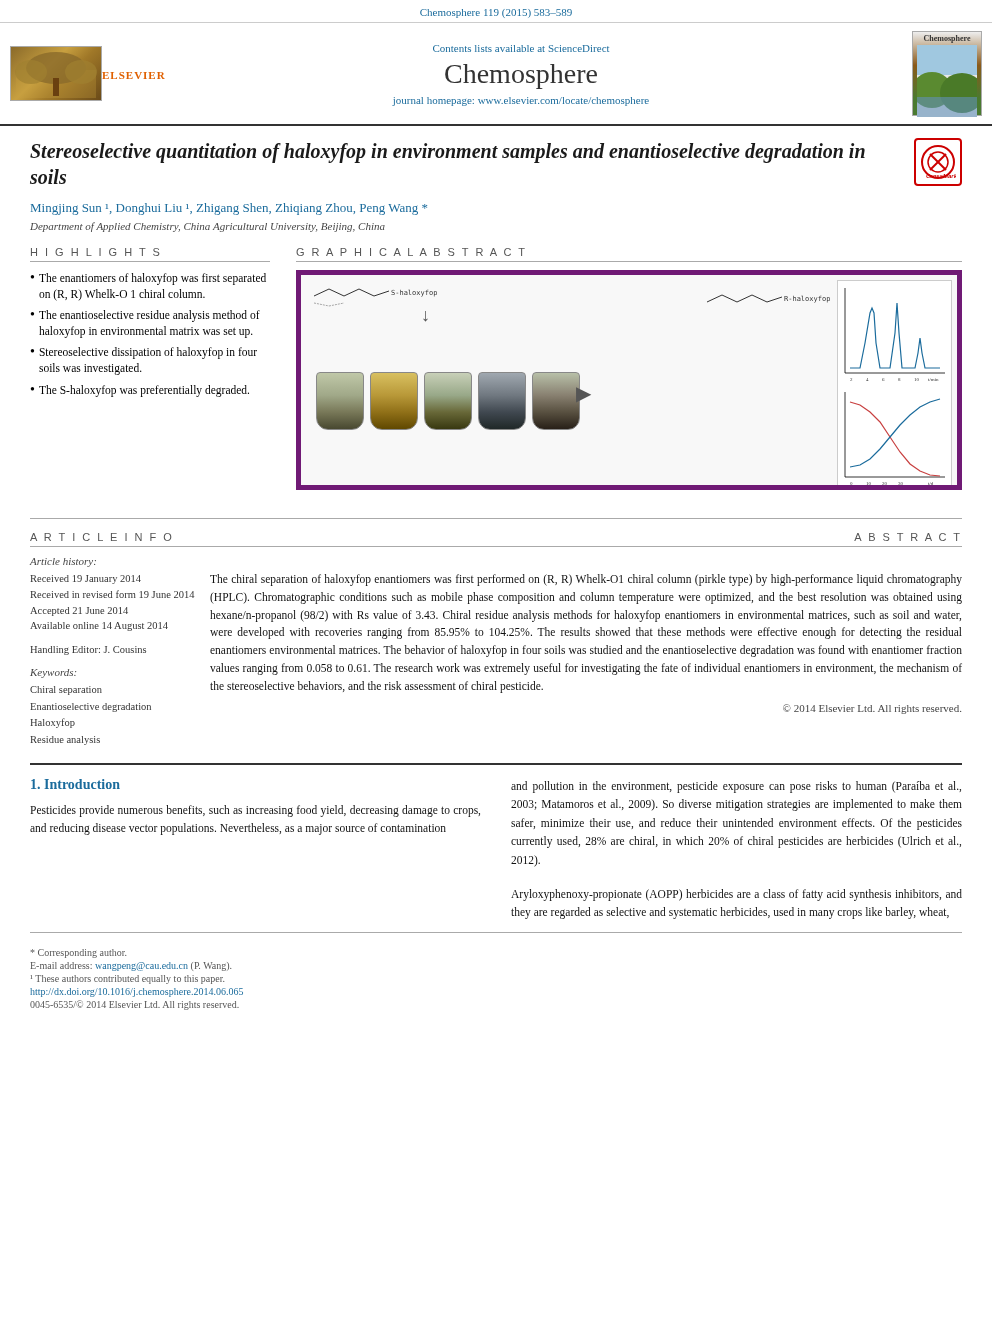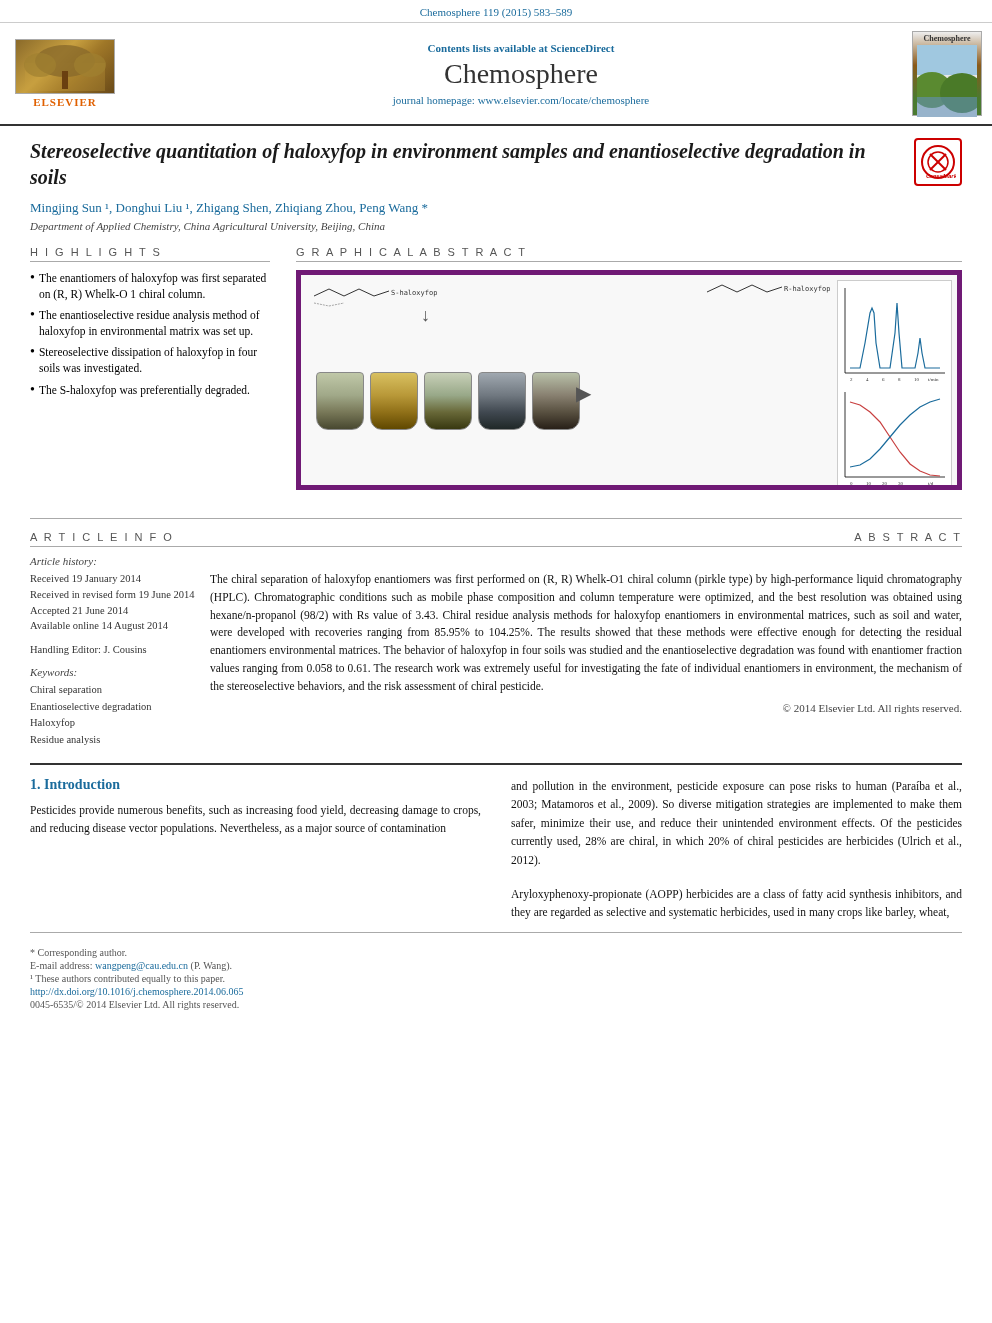--- a/index.html
+++ b/index.html
@@ -24,21 +24,20 @@
     
     .journal-header {
       display: flex;
       align-items: center;
       border-bottom: 2px solid #333;
       padding: 8px 10px;
     }
     .journal-header .elsevier-logo {
       width: 110px;
       display: flex;
-      flex-direction: column;
       align-items: center;
       margin-right: 10px;
     }
     .journal-header .elsevier-logo .logo-box {
       width: 100px;
       height: 55px;
       background: linear-gradient(135deg, #8a6a2a 0%, #c8a040 40%, #a07828 60%, #6a4a18 100%);
       border: 1px solid #aaa;
       display: flex;
       align-items: center;
@@ -57,21 +56,20 @@
       flex: 1;
       text-align: center;
     }
     .journal-header .center-info .sciencedirect-line {
       font-size: 11px;
       color: #555;
       margin-bottom: 4px;
     }
     .journal-header .center-info .sciencedirect-line span {
       color: #1a6b9c;
-      font-weight: bold;
     }
     .journal-header .center-info .journal-title {
       font-size: 28px;
       font-weight: normal;
       color: #333;
       font-family: 'Georgia', serif;
     }
     .journal-header .center-info .homepage-line {
       font-size: 11px;
       color: #1a6b9c;
@@ -391,21 +389,21 @@
             <line x1="50" y1="8" x2="65" y2="15" stroke="#333" stroke-width="1"></line>
             <line x1="65" y1="15" x2="80" y2="10" stroke="#333" stroke-width="1"></line>
             <text x="82" y="14" font-size="7" fill="#333">S-haloxyfop</text>
             <line x1="5" y1="22" x2="20" y2="25" stroke="#555" stroke-width="0.5" stroke-dasharray="2,1"></line>
             <line x1="20" y1="25" x2="35" y2="22" stroke="#555" stroke-width="0.5" stroke-dasharray="2,1"></line>
           </svg>
         </div>
 
         <div style="position:absolute; top:30px; left:120px; font-size:18px; color:#555;">↓</div>
 
-        <div style="position:absolute; top:2px; right:125px; font-size:9px; color:#333; font-family: monospace;">
+        <div style="position:absolute; top:12px; right:125px; font-size:9px; color:#333; font-family: monospace;">
           <svg width="130" height="30" viewBox="0 0 130 30">
             <line x1="5" y1="15" x2="20" y2="8" stroke="#333" stroke-width="1"></line>
             <line x1="20" y1="8" x2="35" y2="15" stroke="#333" stroke-width="1"></line>
             <line x1="35" y1="15" x2="50" y2="8" stroke="#333" stroke-width="1"></line>
             <line x1="50" y1="8" x2="65" y2="15" stroke="#333" stroke-width="1"></line>
             <line x1="65" y1="15" x2="80" y2="10" stroke="#333" stroke-width="1"></line>
             <text x="82" y="14" font-size="7" fill="#333">R-haloxyfop</text>
           </svg>
         </div>
 

